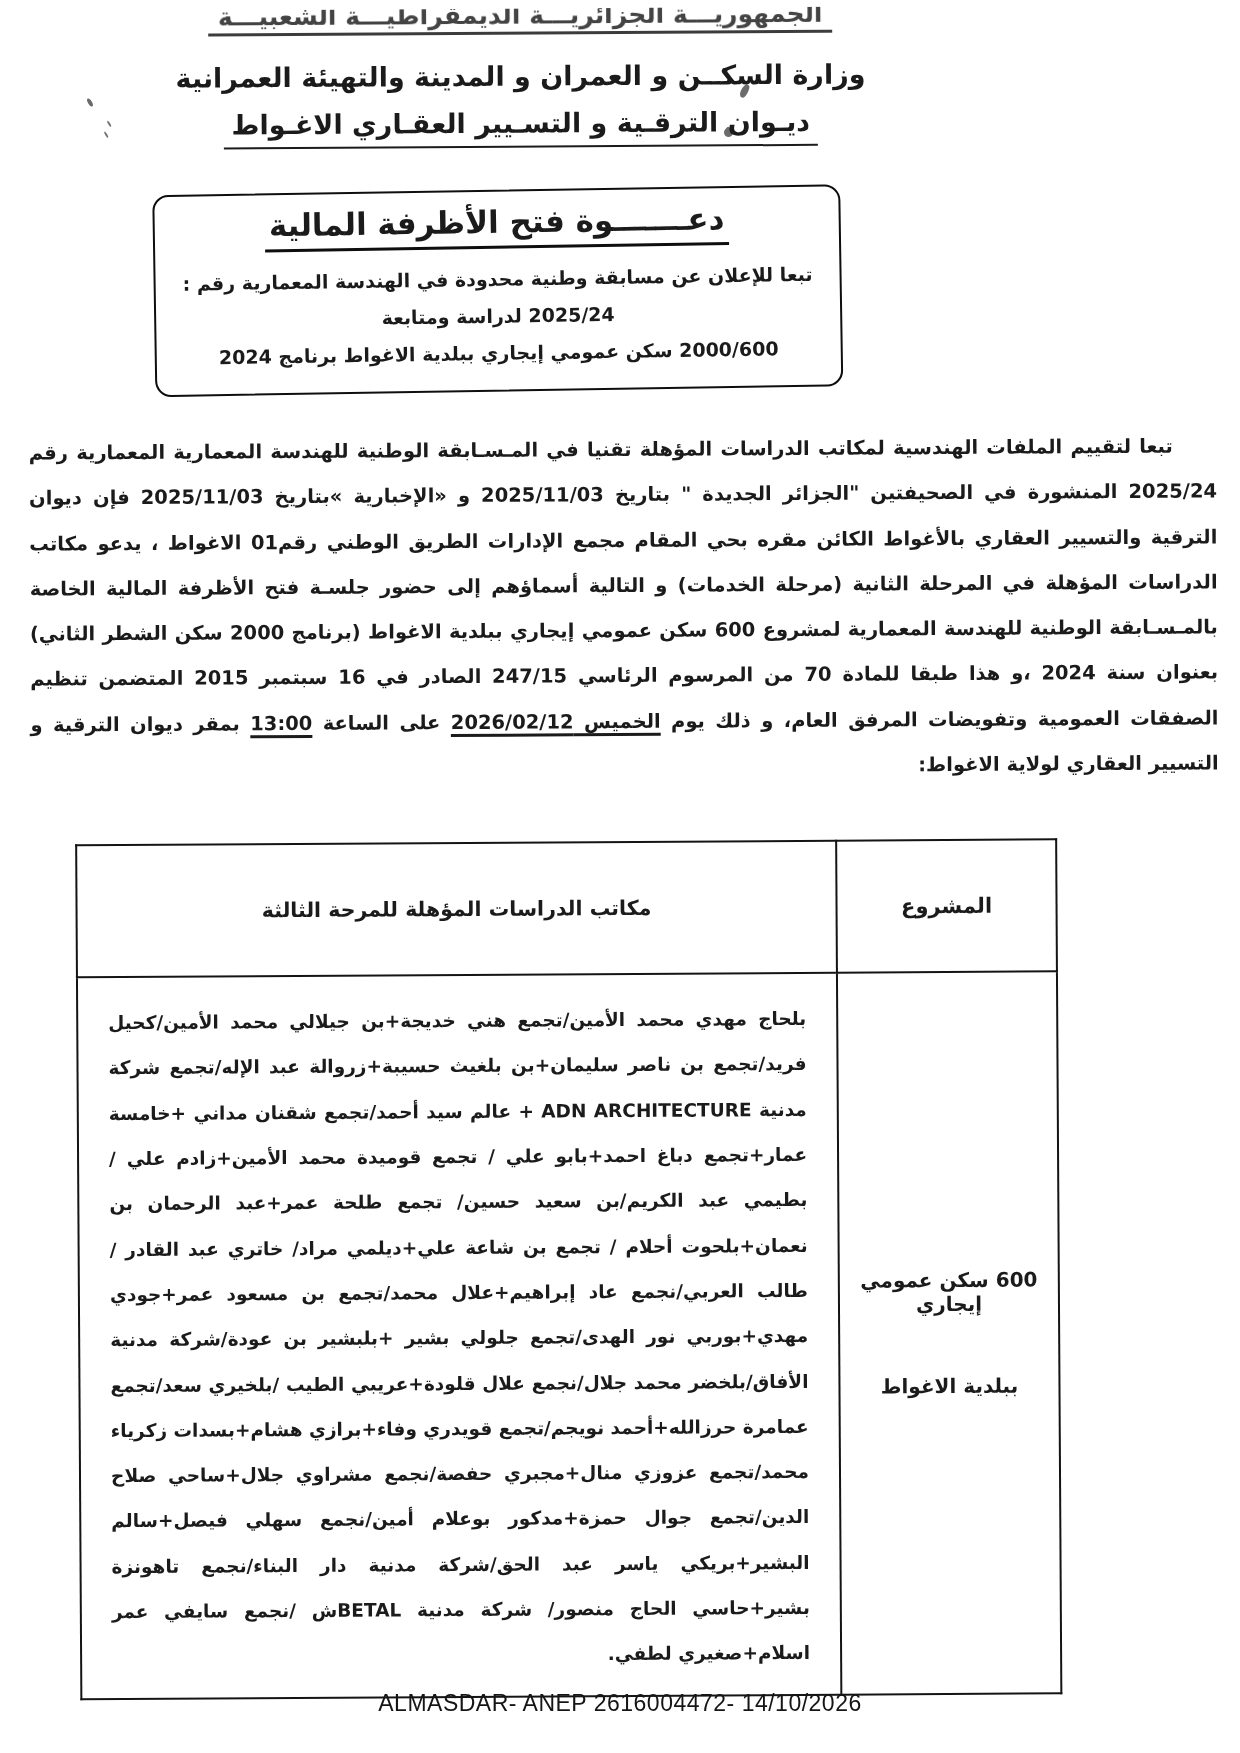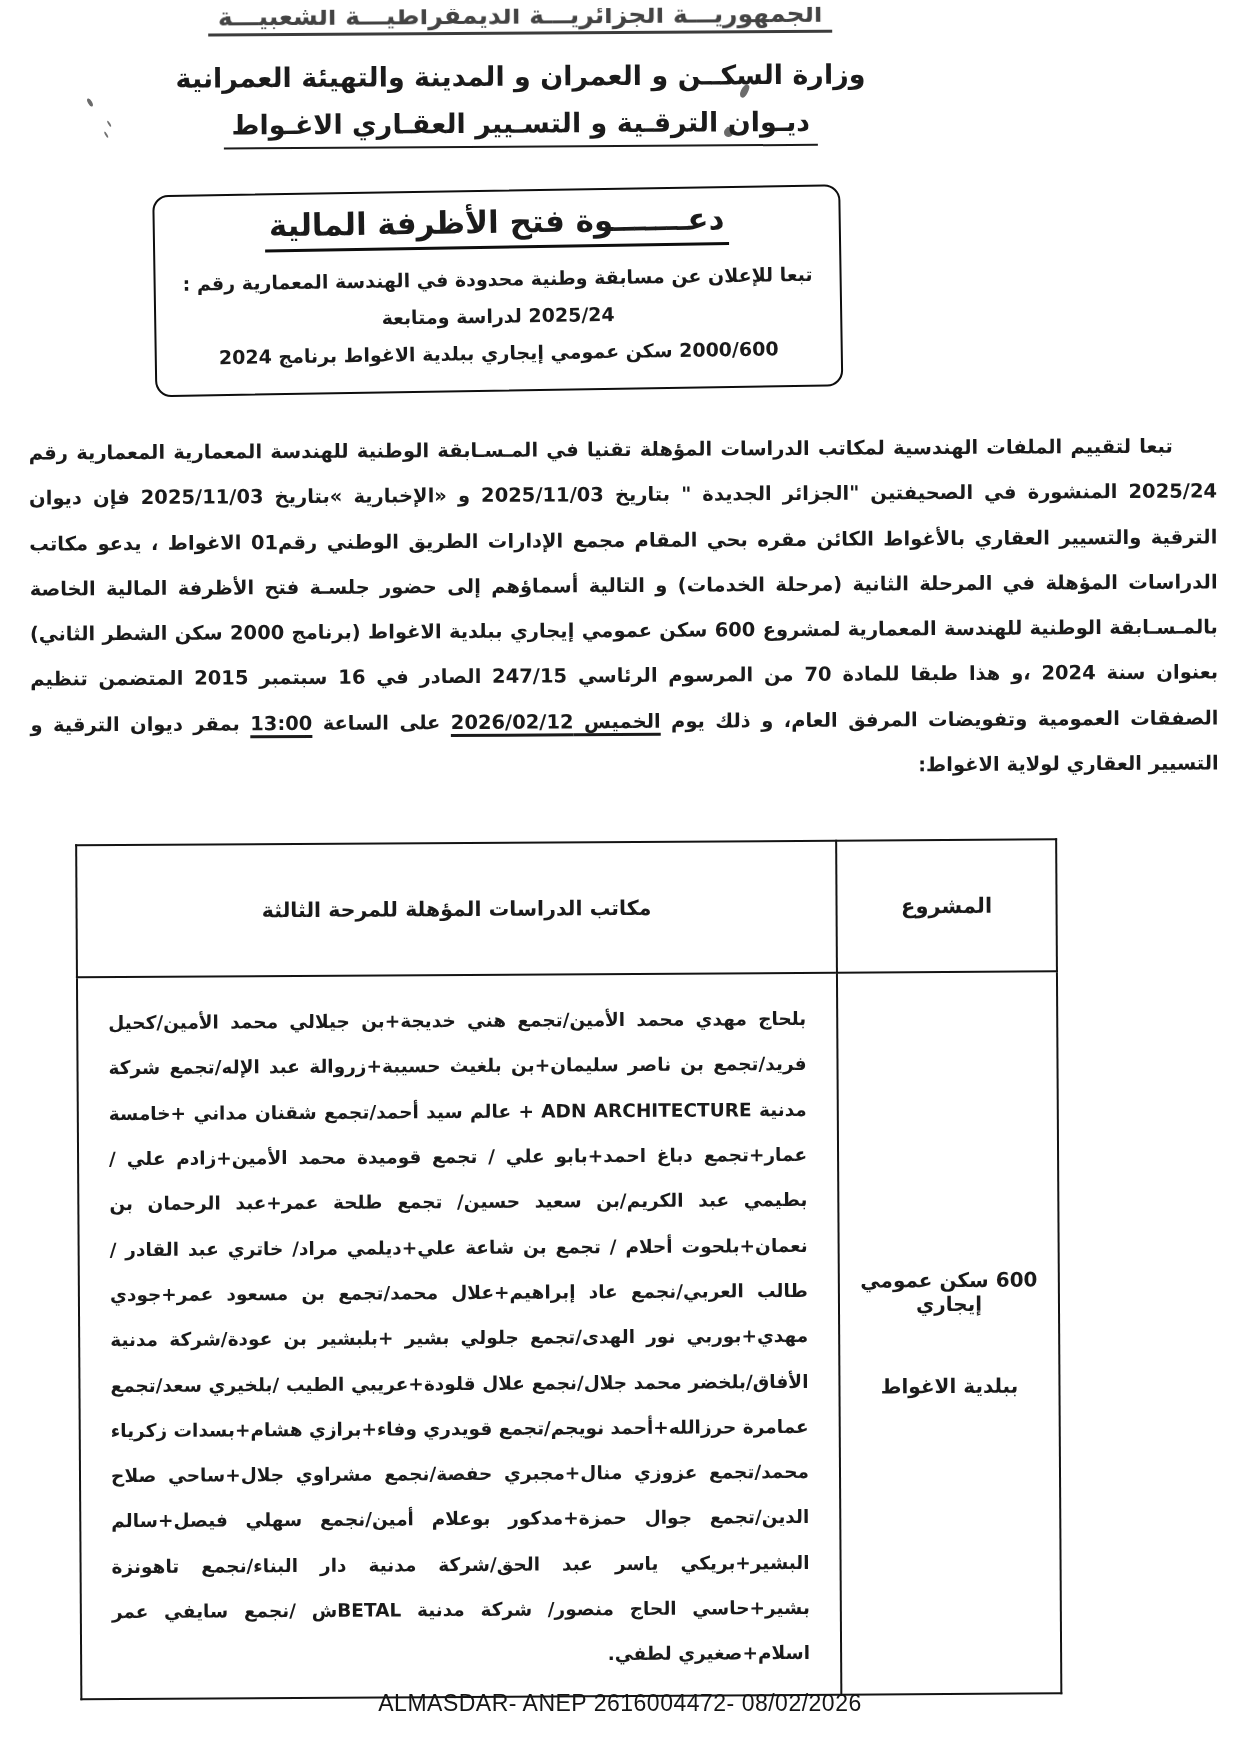--- a/index.html
+++ b/index.html
@@ -136,15 +136,15 @@
             <div>600 سكن عمومي إيجاري</div>
             <div class="project-line2">ببلدية الاغواط</div>
           </td>
           <td class="offices-cell">بلحاج مهدي محمد الأمين/تجمع هني خديجة+بن جيلالي محمد الأمين/كحيل فريد/تجمع بن ناصر سليمان+بن بلغيث حسيبة+زروالة عبد الإله/تجمع  شركة مدنية ADN ARCHITECTURE + عالم سيد أحمد/تجمع شقنان مداني +خامسة عمار+تجمع دباغ احمد+بابو علي / تجمع قوميدة محمد الأمين+زادم علي /بطيمي عبد الكريم/بن سعيد حسين/ تجمع طلحة عمر+عبد الرحمان بن نعمان+بلحوت أحلام / تجمع بن شاعة علي+ديلمي مراد/ خاتري عبد القادر / طالب العربي/نجمع عاد إبراهيم+علال محمد/تجمع بن مسعود عمر+جودي مهدي+بوربي نور الهدى/تجمع جلولي بشير +بلبشير بن عودة/شركة مدنية الأفاق/بلخضر محمد جلال/نجمع علال قلودة+عريبي الطيب /بلخيري سعد/تجمع عمامرة حرزالله+أحمد نويجم/تجمع قويدري وفاء+برازي هشام+بسدات زكرياء محمد/تجمع عزوزي منال+مجبري حفصة/نجمع مشراوي جلال+ساحي صلاح الدين/تجمع جوال حمزة+مدكور بوعلام أمين/نجمع سهلي فيصل+سالم البشير+بريكي ياسر عبد الحق/شركة مدنية دار البناء/نجمع تاهونزة بشير+حاسي الحاج منصور/ شركة مدنية BETALش /نجمع سايفي عمر اسلام+صغيري لطفي.</td>
         </tr>
       </tbody>
     </table>
 
   </div>
 
-  <div class="footer">ALMASDAR- ANEP 2616004472- 08/02/2026</div>
+  <div class="footer">ALMASDAR- ANEP 2616004472- 14/10/2026</div>
 
 </div>
 
 </body></html>

